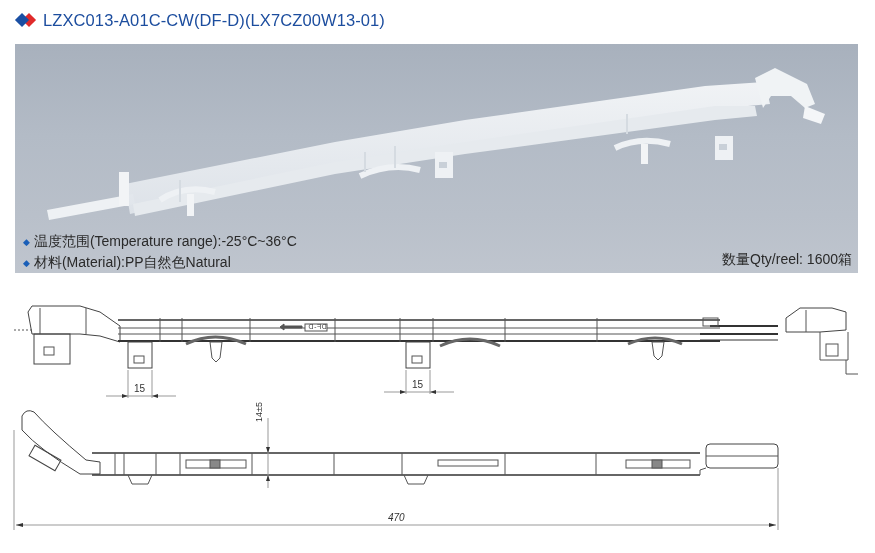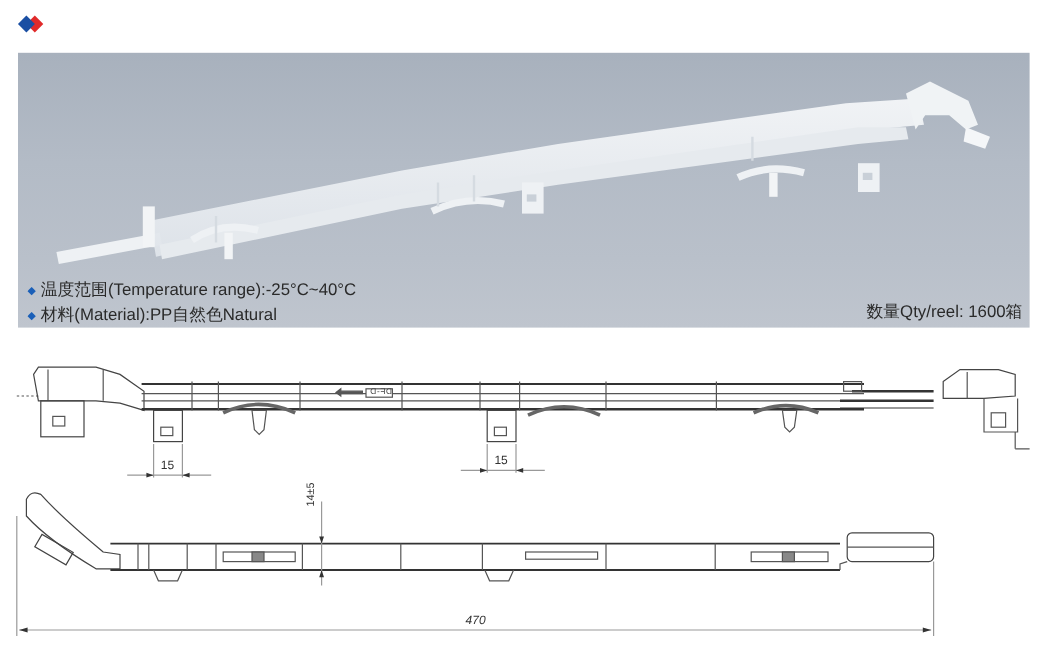--- a/index.html
+++ b/index.html
@@ -24,20 +24,21 @@
   .dim-label { position: absolute; font-size: 10px; color: #333; }
 </style>
 </head>
 <body>
 
 <div class="title-row">
   <div class="title-icon">
     <div class="d2"></div>
       <div class="d1"></div>
   </div>
+  <span class="title-text">LZXC013-A01C-CW(DF-D)(LX7CZ00W13-01)</span>
 </div>
 
 <div class="photo">
   <svg width="843" height="229" viewBox="0 0 843 229">
     <defs>
       <linearGradient id="plastic" x1="0" y1="0" x2="0" y2="1">
         <stop offset="0" stop-color="#f4f6f8"></stop>
         <stop offset="1" stop-color="#dfe4ea"></stop>
       </linearGradient>
     </defs>
@@ -64,21 +65,21 @@
     <rect x="704" y="100" width="8" height="6" fill="#c9d0d8"></rect>
 
     <line x1="165" y1="136" x2="165" y2="158" stroke="#d5dbe1" stroke-width="2"></line>
     <line x1="350" y1="108" x2="350" y2="128" stroke="#d5dbe1" stroke-width="2"></line>
     <line x1="380" y1="102" x2="380" y2="124" stroke="#d5dbe1" stroke-width="2"></line>
     <line x1="612" y1="70" x2="612" y2="90" stroke="#d5dbe1" stroke-width="2"></line>
   </svg>
 
   <div class="spec spec1">
     <span class="bullet">◆</span>
-    <span>温度范围(Temperature range):-25°C~40°C</span>
+    <span>温度范围(Temperature range):-25°C~36°C</span>
   </div>
   <div class="spec spec2">
     <span class="bullet">◆</span>
     <span>材料(Material):PP自然色Natural</span>
   </div>
   <div class="qty">数量Qty/reel:  1600箱</div>
 </div>
 
 <div class="drawing">
   <svg width="875" height="273" viewBox="0 280 875 273" fill="none" stroke="#555" stroke-width="1">

